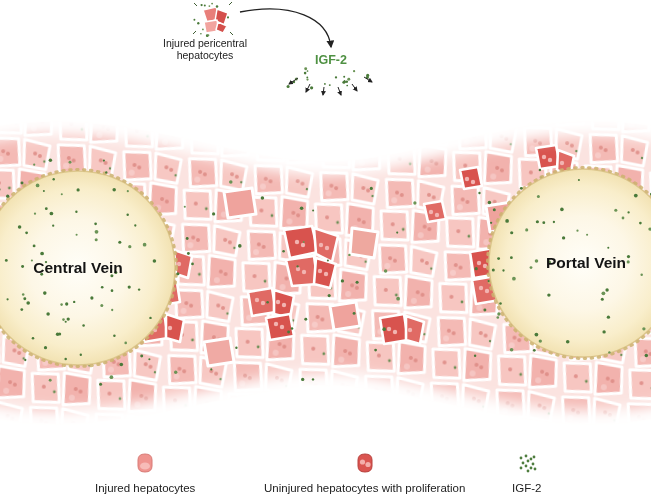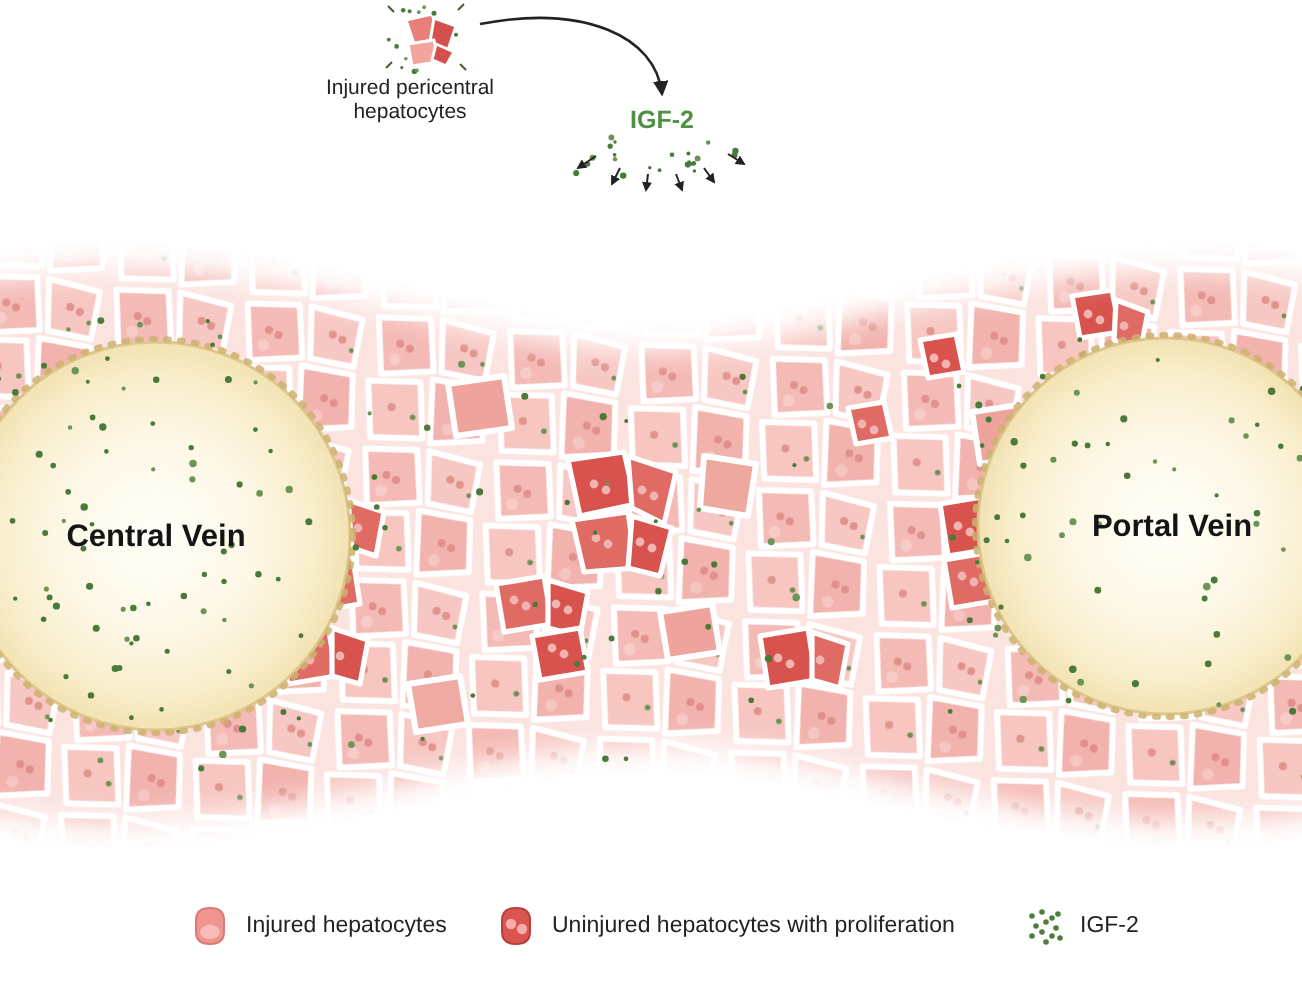--- a/index.html
+++ b/index.html
@@ -1,21 +1,21 @@
 <!DOCTYPE html>
 <html><head>
 <meta charset="utf-8">
 <style>
   html,body{margin:0;padding:0;background:#fff;}
   .stage{position:relative;width:651px;height:498px;background:#fff;overflow:hidden;
          font-family:"Liberation Sans",sans-serif;}
   svg{display:block;}
   .fig-label{font-family:"Liberation Sans",sans-serif;}
   .legend-item{position:absolute;display:flex;align-items:center;gap:8px;
-               font-size:11.5px;color:#222;}
+               font-size:11.5px;color:#222;flex-direction:column;}
   .legend-item svg{flex:0 0 auto;}
 </style>
 </head>
 <body>
 
 <div class="stage">
 
 <svg width="651" height="498" viewBox="0 0 651 498">
   <defs>
     <radialGradient id="veinGrad">
@@ -426,21 +426,21 @@
 </svg>
 
 <div class="legend-item" style="left:95px;top:452px;">
   <svg width="20" height="22" viewBox="0 0 20 22">
     <path d="M3,8 Q3,2 10,2 Q17,2 17,8 L17,14 Q17,20 10,20 Q3,20 3,14 Z" stroke="#d97b76" stroke-width="1" fill="#ef948f"></path>
     <ellipse cx="10" cy="14" rx="5" ry="3.6" fill="#f7bcb8"></ellipse>
   </svg>
   <span>Injured hepatocytes</span>
 </div>
 
-<div class="legend-item" style="left:248px;top:452px;">
+<div class="legend-item" style="left:264px;top:452px;">
   <svg width="20" height="22" viewBox="0 0 20 22">
     <path d="M3,8 Q3,2 10,2 Q17,2 17,8 L17,14 Q17,20 10,20 Q3,20 3,14 Z" stroke="#b8403c" stroke-width="1" fill="#da5450"></path>
     <circle cx="7.5" cy="10" r="2.6" fill="#f3aeab"></circle>
     <circle cx="13" cy="12.5" r="2.6" fill="#f3aeab"></circle>
   </svg>
   <span>Uninjured hepatocytes with proliferation</span>
 </div>
 
 <div class="legend-item" style="left:512px;top:452px;">
   <svg width="20" height="22" viewBox="0 0 20 22">

